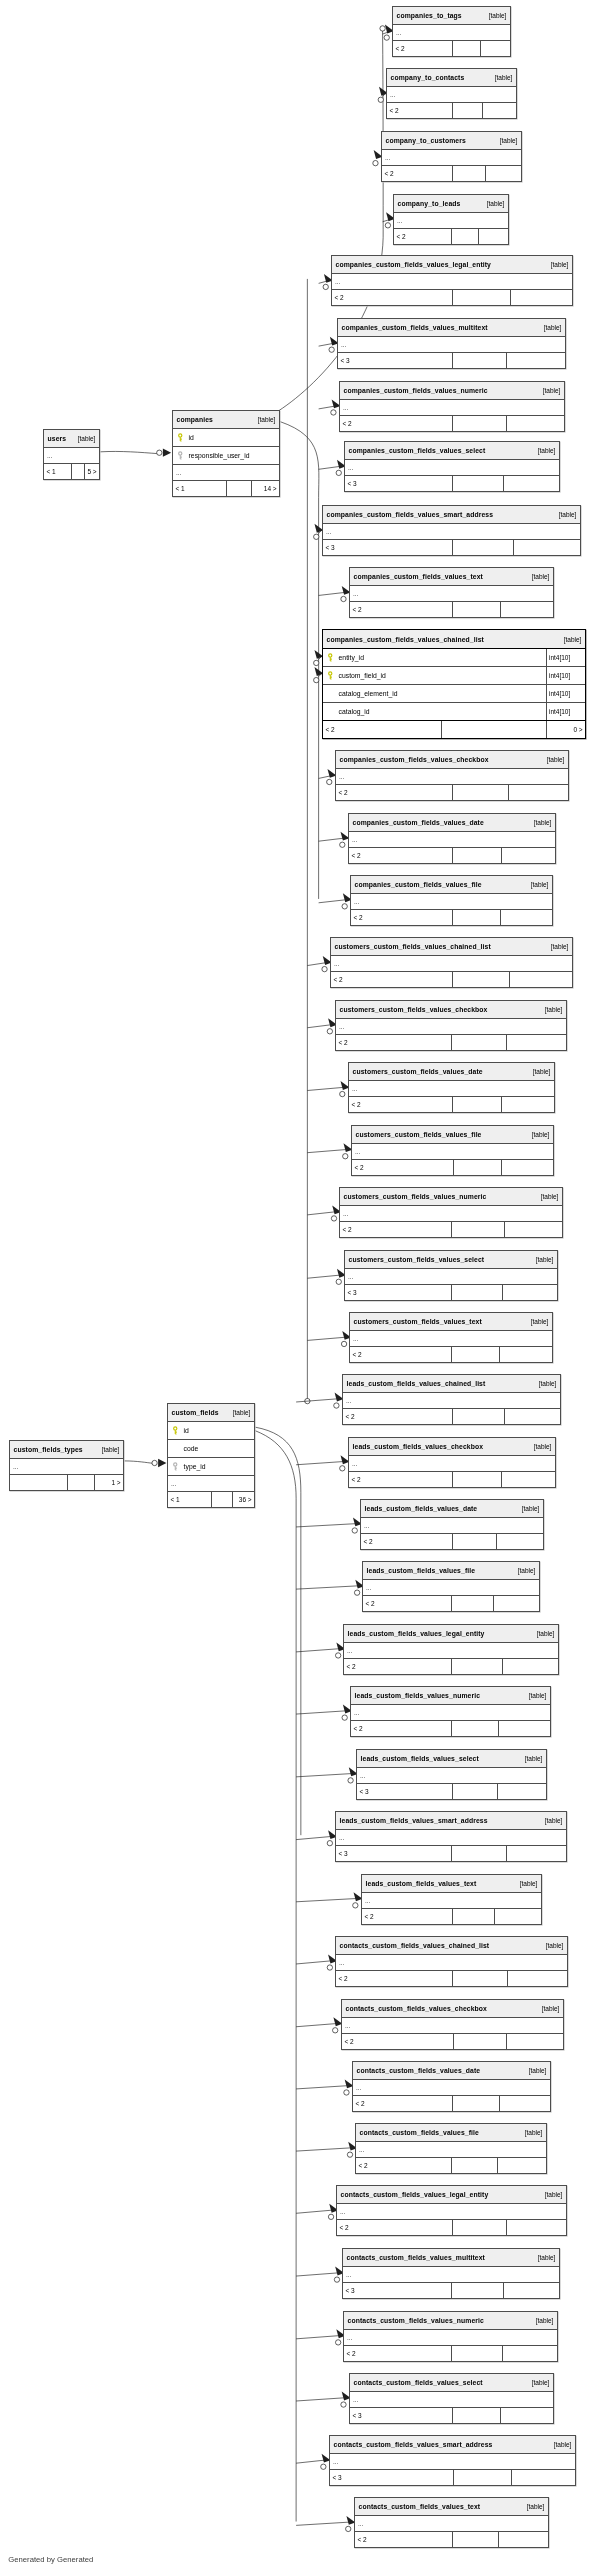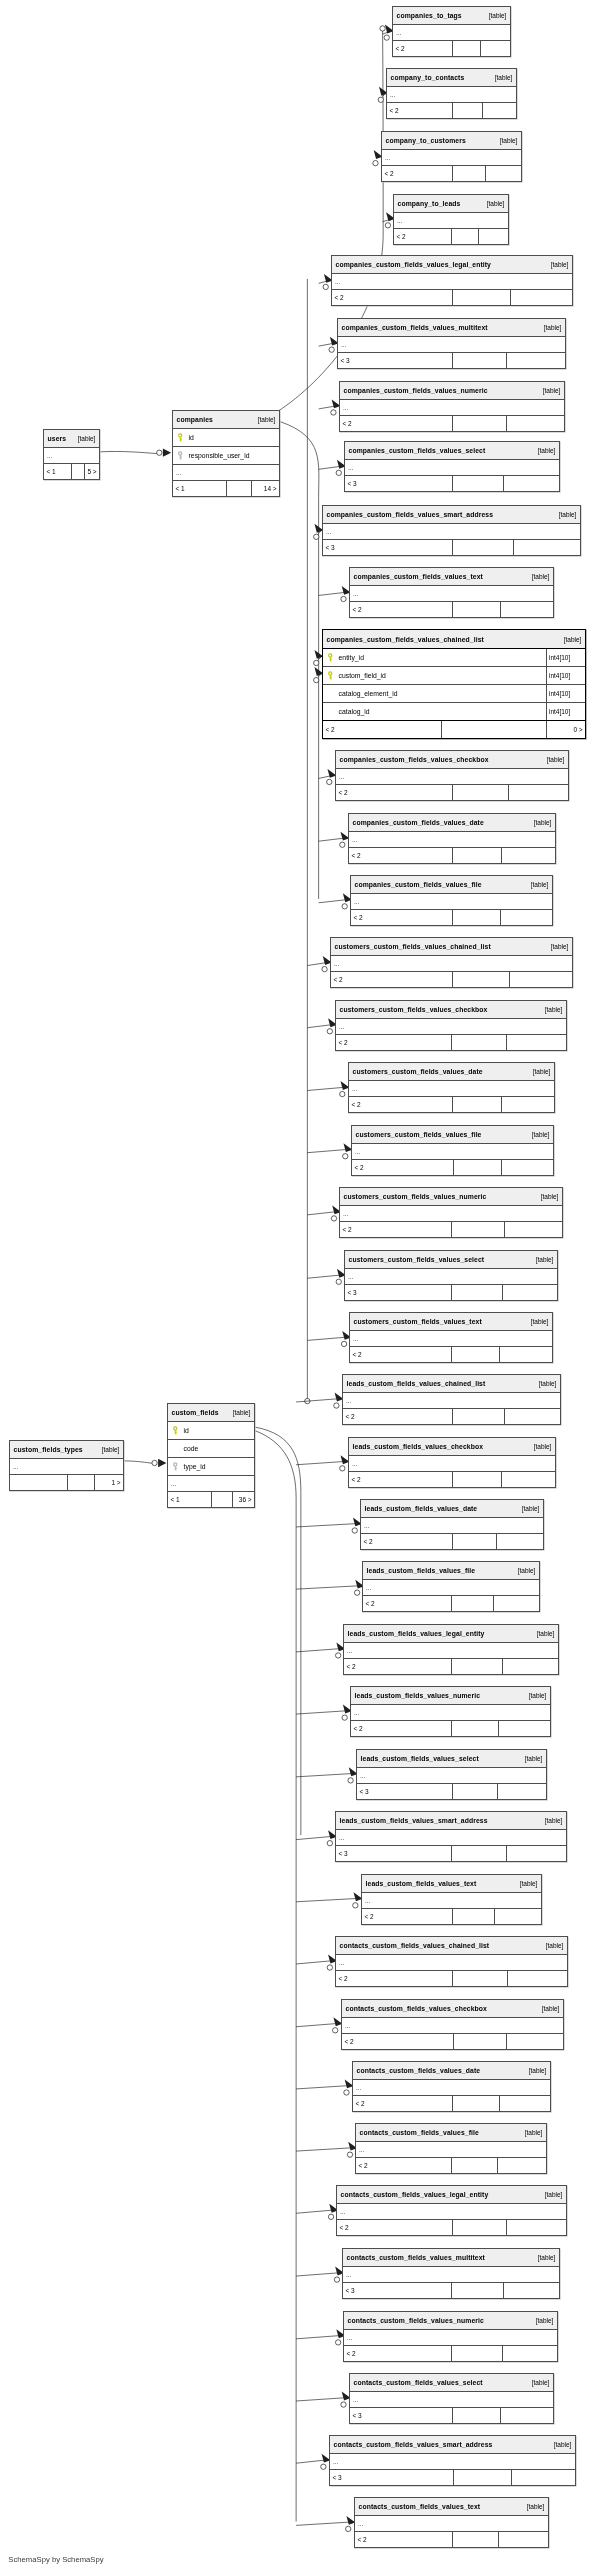--- a/index.html
+++ b/index.html
@@ -771,14 +771,14 @@
         <span class="ttag">[table]</span>
       </div>
       <div class="tellipsis">...</div>
       <div class="tfoot">
         <span class="tf0" style="width:50%">&lt; 2</span>
         <span class="tf1" style="width:24%"></span>
         <span class="tf2"></span>
       </div>
     </div>
   </div>
-<div id="footnote">SchemaSpy by SchemaSpy</div>
+<div id="footnote">Generated by Generated</div>
 
 
 </body></html>

